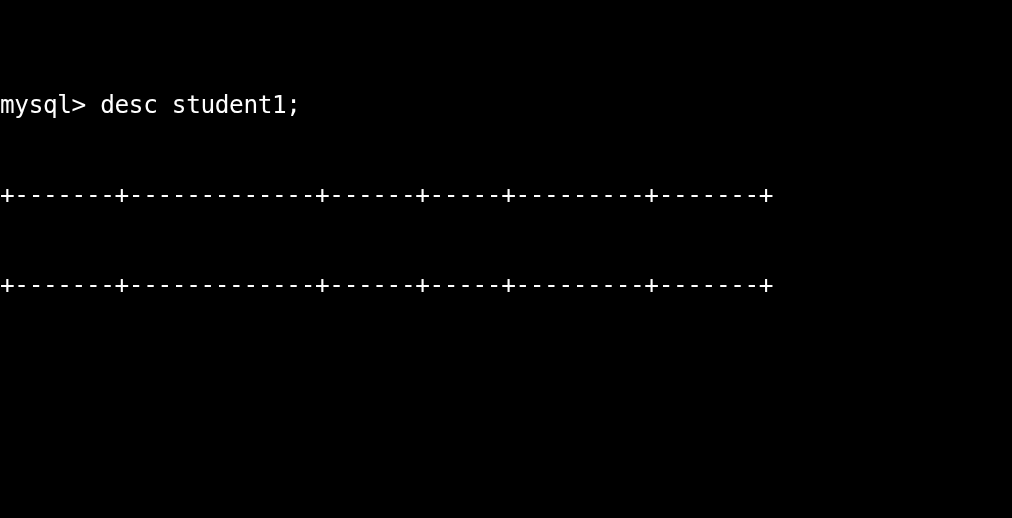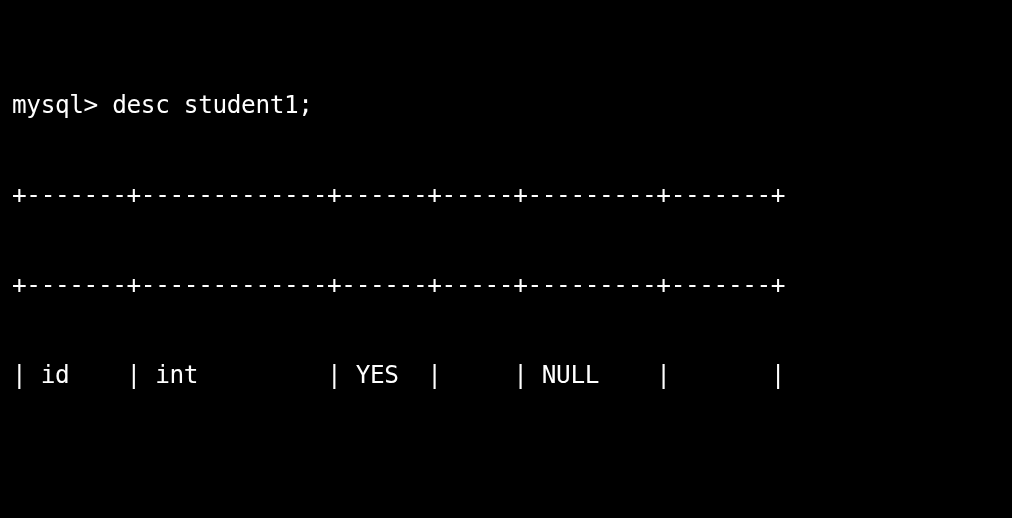--- a/index.html
+++ b/index.html
@@ -17,38 +17,37 @@
     width: 1012px;
     height: 518px;
     background: #000000;
     color: #ffffff;
     font-family: "DejaVu Sans Mono", "Liberation Mono", monospace;
     font-size: 24.4px;
     line-height: 30px;
     letter-spacing: 0px;
     white-space: pre;
     box-sizing: border-box;
-    padding: 0px 0 0 12px;
+    padding: 0px 0 0 0px;
     overflow: hidden;
   }
   .line {
     height: 30px;
     white-space: pre;
     font-family: "DejaVu Sans Mono", "Liberation Mono", monospace;
   }
 </style>
 </head>
 <body>
 
 <div id="terminal" style="letter-spacing: -0.3662px;">
 
   <div class="line">mysql&gt; desc student1;</div>
   <div class="line">+-------+-------------+------+-----+---------+-------+</div>
   <div class="line">+-------+-------------+------+-----+---------+-------+</div>
-  <div class="line">| id    | int         | YES  |     | NULL    |       |</div>
   
   
   
 
   
 
   
   
   
   

